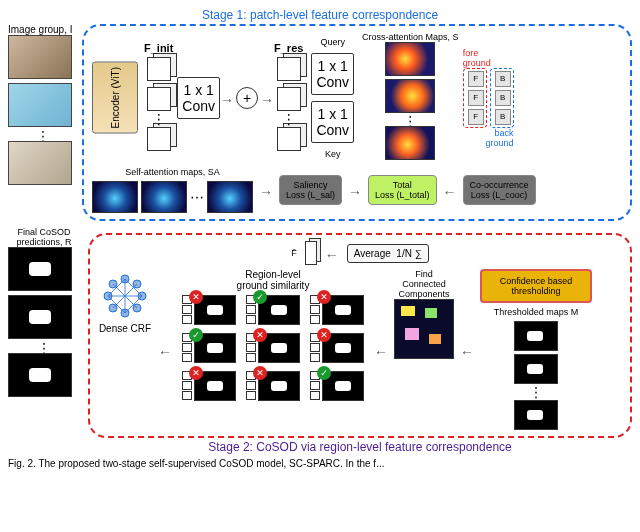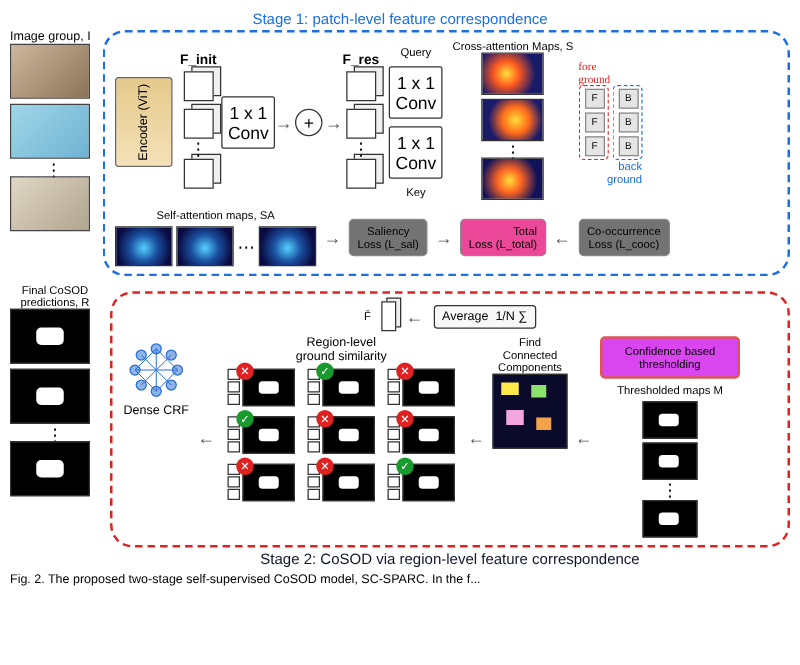--- a/index.html
+++ b/index.html
@@ -17,21 +17,21 @@
     padding: 6px 8px;
     position: relative;
   }
   .stage-title {
     text-align: center;
     font-size: 12px;
     color: #1b6fe0;
     margin-bottom: 2px;
   }
   .stage2-title {
-    color: #0f172a;
+    color: #4c1d95;
     text-align: center;
     font-size: 12px;
     margin-top: 2px;
   }
   .row { display: flex; align-items: stretch; }
   .col { display: flex; flex-direction: column; }
   .input-imgs { width: 70px; margin-right: 4px; }
   .input-label { font-size: 10px; }
   .thumb {
     width: 62px; height: 42px;
@@ -90,36 +90,36 @@
   .heat2 { background: radial-gradient(circle at 55% 50%, #ffde3a 0%, #ff6a1a 35%, #1a1a6a 70%); }
   .heat3 { background: radial-gradient(circle at 45% 55%, #ffdf3a 0%, #ff6523 30%, #12125a 70%); }
   .fb-col { display:flex; flex-direction:column; gap:3px; margin-left:2px; }
   .fb {
     width:14px; height:14px; background:#e5e5e5; border:1px solid #888;
     font-size:8px; display:flex; align-items:center; justify-content:center;
   }
   .dash-f { border:1.5px dashed #d22; padding:2px; border-radius:4px; }
   .dash-b { border:1.5px dashed #1b6fe0; padding:2px; border-radius:4px; }
   .side-note { font-size:9px; }
-  .side-note.red { color:#d22;font-family:Liberation Serif, serif; }
+  .side-note.red { color:#d22; }
   .side-note.blue { color:#1b6fe0; }
   .sa-strip {
     display:flex; gap:3px; margin:4px 0 0 0; align-items:center;
   }
   .sa-thumb {
     width:44px; height:30px;
     background: radial-gradient(circle at 50% 55%, #55d0ff 0%, #1a4fa0 40%, #0a0a40 80%);
     border:1px solid #333;
   }
   .lossbox {
     border-radius:4px; padding:4px 6px; font-size:9px; text-align:center;
     border:1px solid #888;
   }
   .loss-sal { background:#737373; }
-  .loss-tot { background:#ec4899;text-align:right; }
+  .loss-tot { background:#bef264; }
   .loss-cooc{ background:#737373; }
   .stage2-box { border-color:#d22; margin-top:6px; }
   .stage1-box { border-color:#1b6fe0; }
   .pred-col { width:72px; margin-right:8px; }
   .pred {
     width:62px; height:42px; background:#000; margin-bottom:4px; position:relative;
     border:1px solid #333;
   }
   .pred::after {
     content:""; position:absolute; left:20px; top:14px; width:22px; height:14px;
@@ -156,21 +156,21 @@
   }
   .cc1{position:absolute;left:6px;top:6px;width:14px;height:10px;background:#ffe94a;}
   .cc2{position:absolute;left:30px;top:8px;width:12px;height:10px;background:#8be36b;}
   .cc3{position:absolute;left:10px;top:28px;width:14px;height:12px;background:#f2a6e0;}
   .cc4{position:absolute;left:34px;top:34px;width:12px;height:10px;background:#f5a24a;}
   .avgbox {
     border:1px solid #333; border-radius:3px; font-size:10px;
     padding:3px 6px; background:#f8f8f8;
   }
   .confbox {
-    border:2px solid #d55; background:#d946ef; border-radius:4px;
+    border:2px solid #d55; background:#eab308; border-radius:4px;
     font-size:9px; padding:5px 6px; text-align:center; width:96px;
   }
   .threshcol { display:flex; flex-direction:column; gap:3px; }
   .tmap {
     width:42px; height:28px; background:#000; border:1px solid #333; position:relative;
   }
   .tmap::after {
     content:""; position:absolute; left:12px; top:9px; width:16px; height:10px;
     background:#fff; border-radius:3px;
   }

